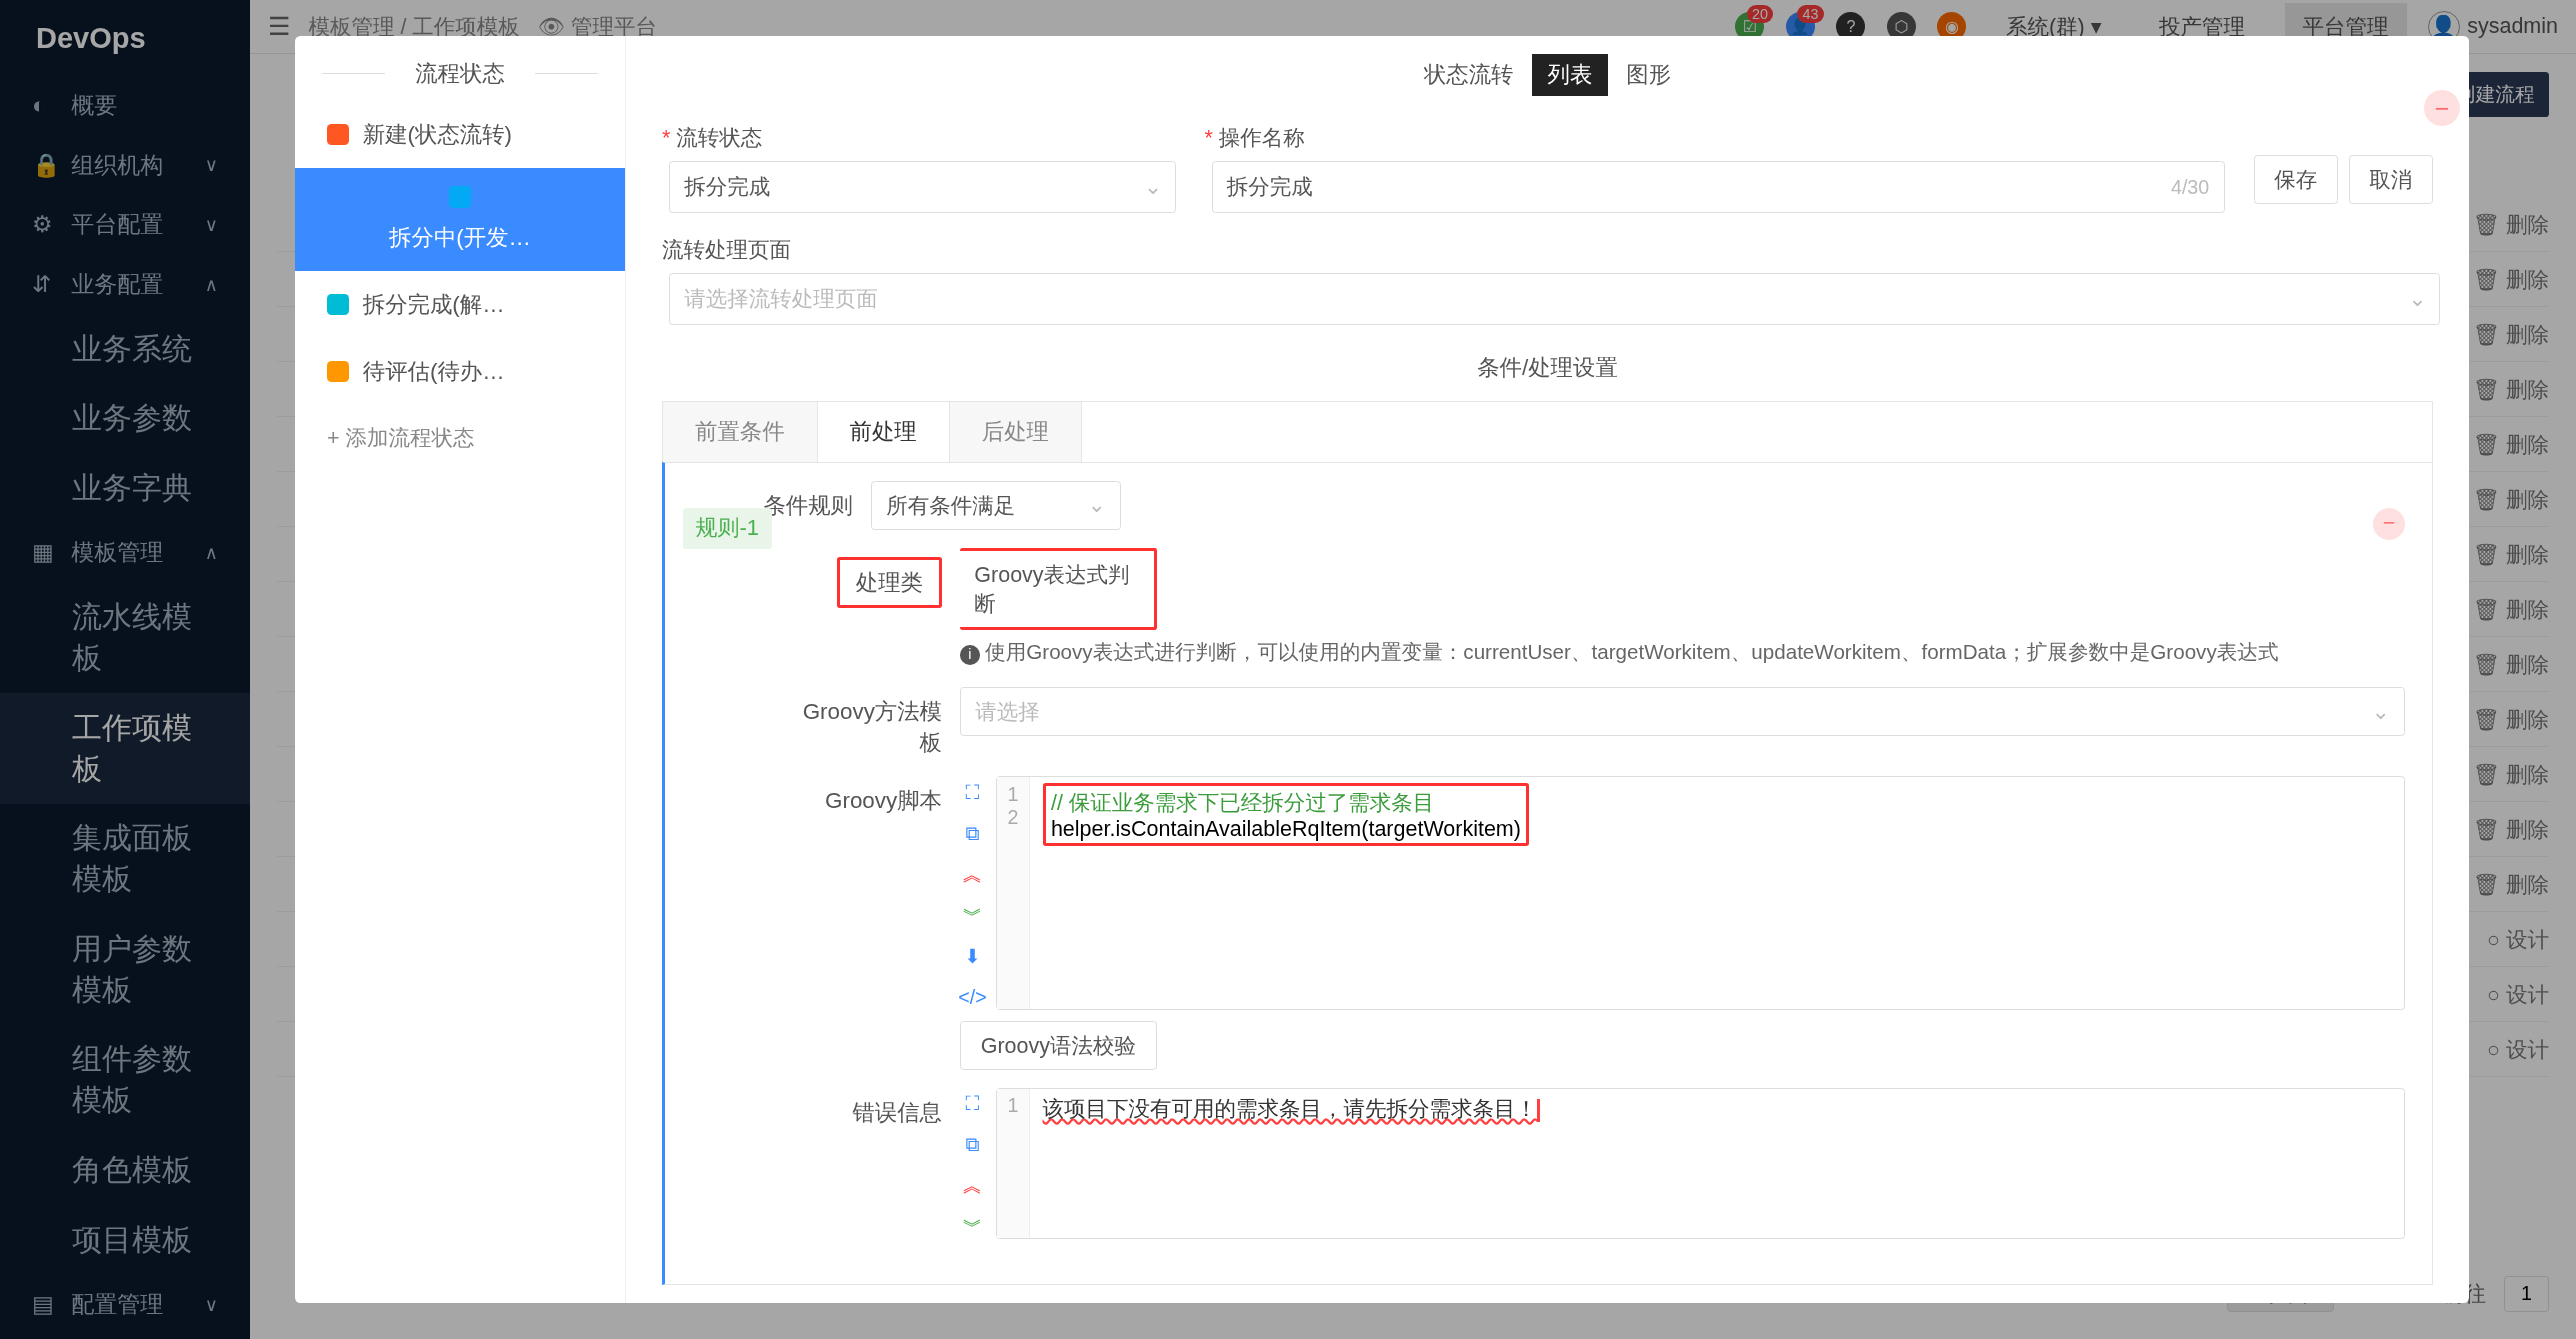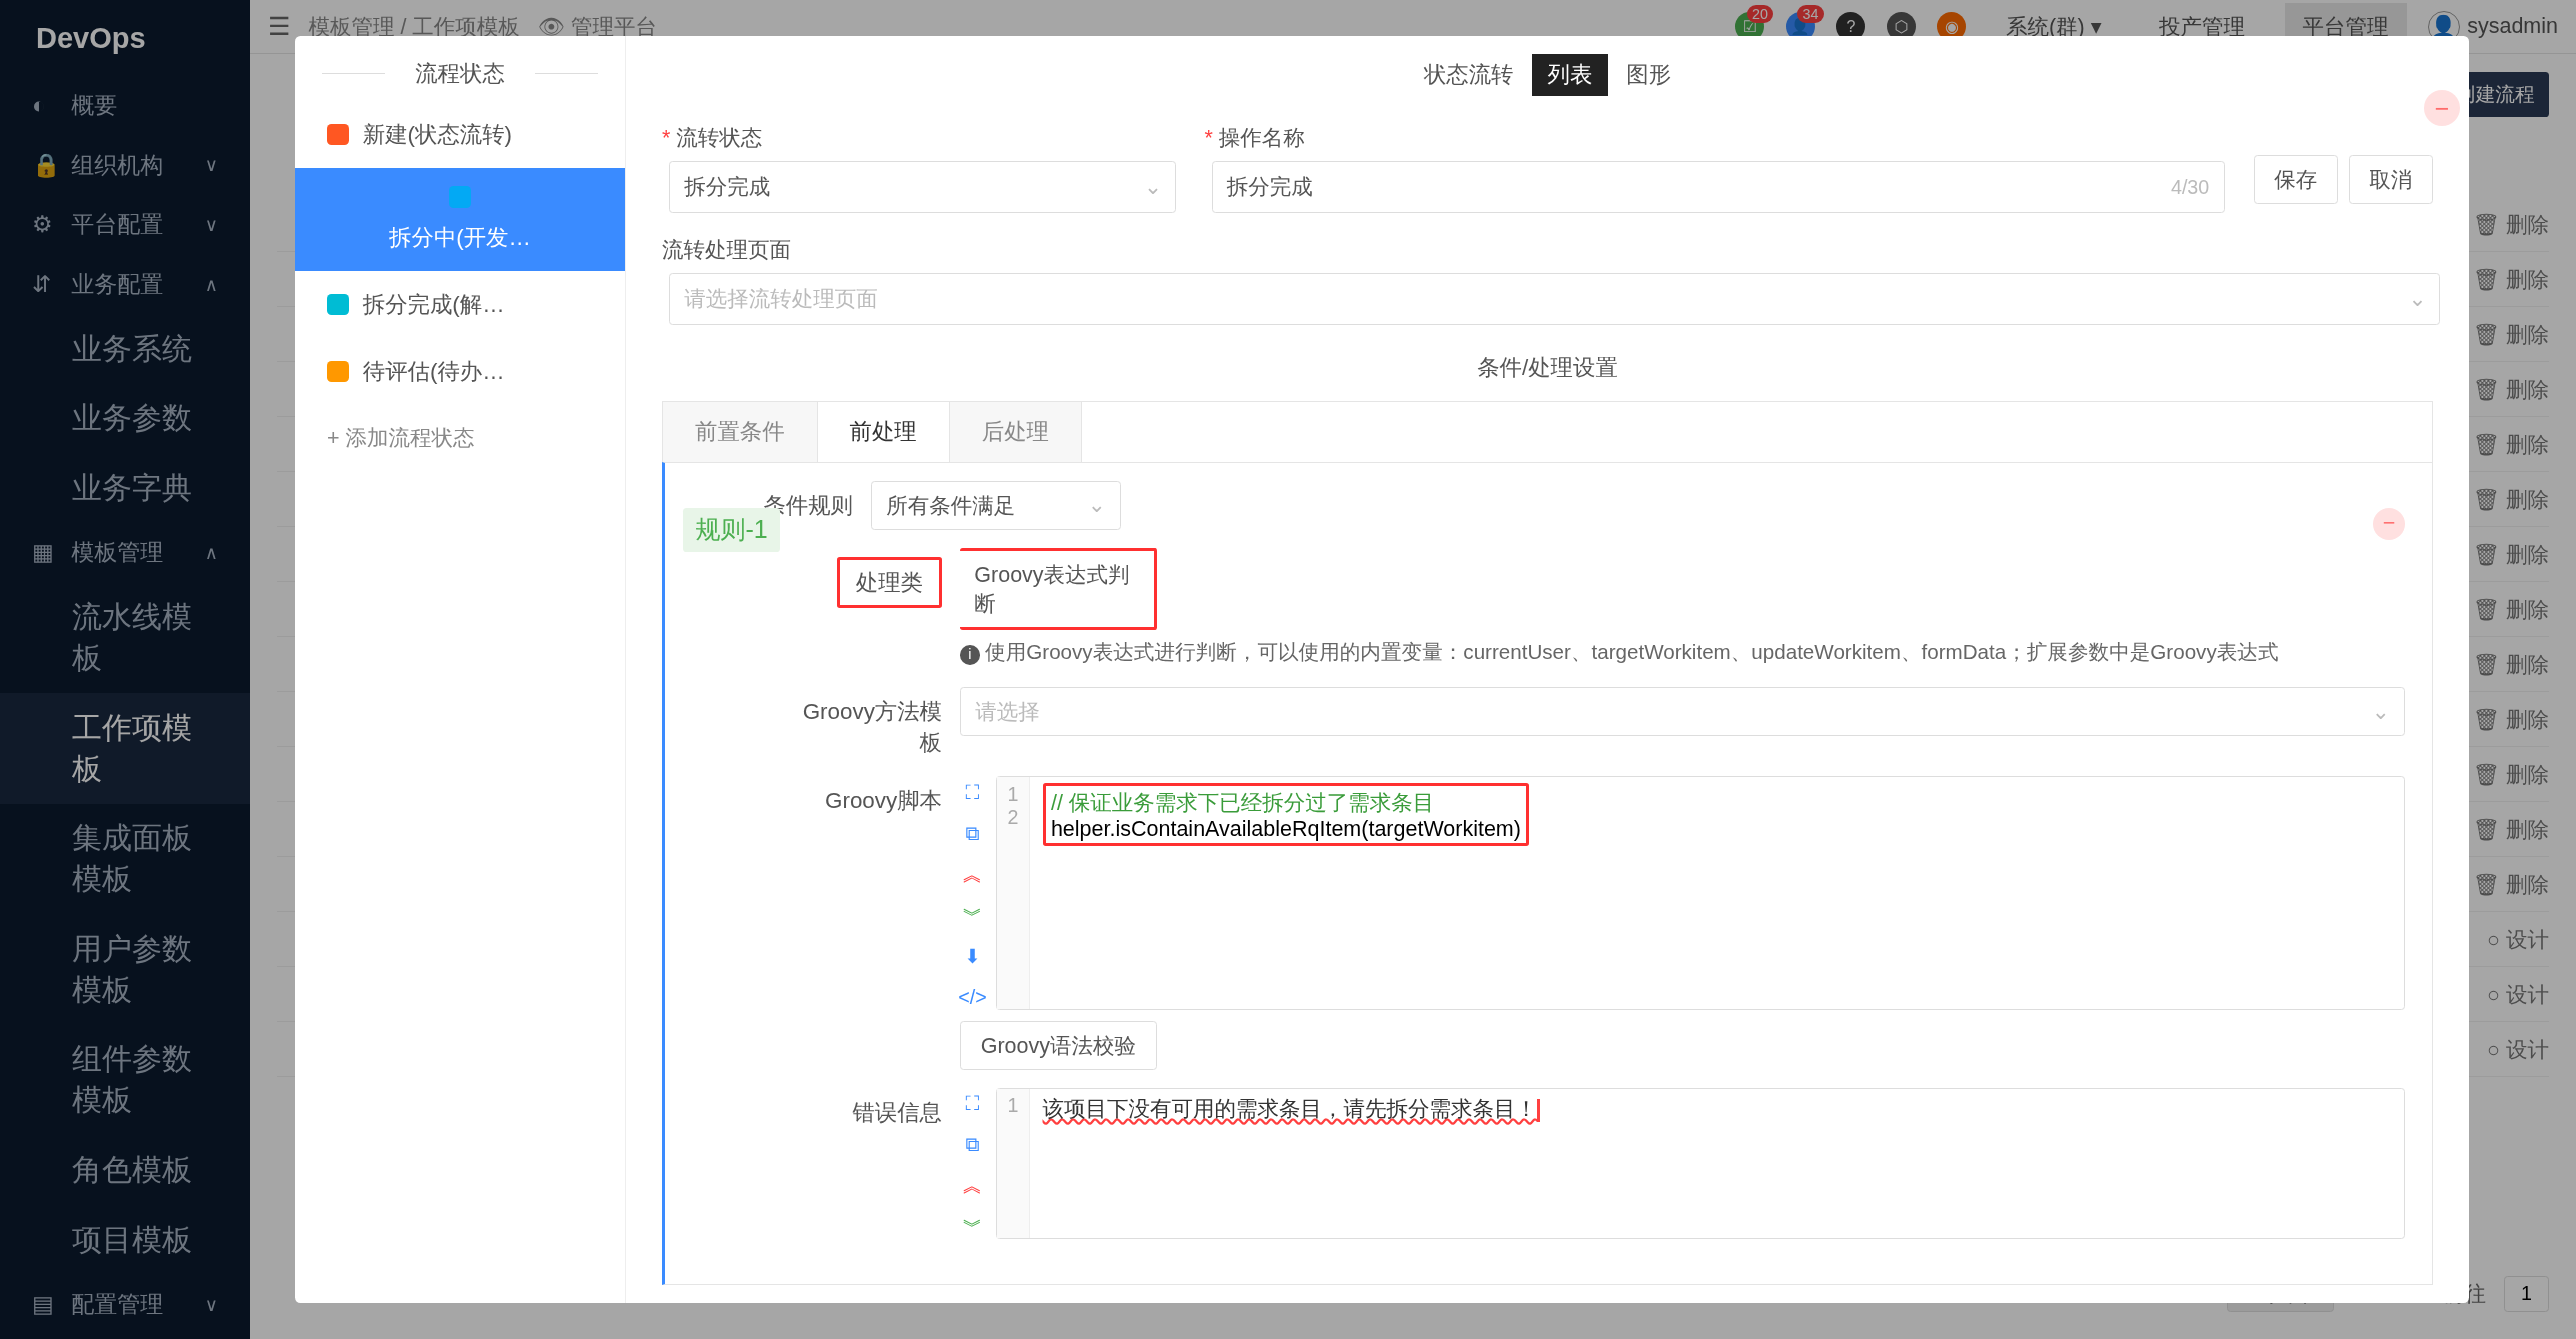--- a/index.html
+++ b/index.html
@@ -56,21 +56,21 @@
 .form-ctrl { width: 100%; border: 0.9px solid #ddd; border-radius: 3.6px; padding: 10.7px 14.3px; font-size: 21.5px; color: #555; background: #fff; position: relative; margin-left: 7px; }
 .form-ctrl .chev-d { position: absolute; right: 12.5px; top: 50%; transform: translateY(-50%); color: #bbb; }
 .form-ctrl .count { position: absolute; right: 14.3px; top: 50%; transform: translateY(-50%); color: #bbb; font-size: 19.7px; }
 .action-btns { display: flex; gap: 10.7px; }
 .btn { border: 0.9px solid #ddd; background: #fff; padding: 9px 19.7px; font-size: 21.5px; border-radius: 3.6px; cursor: pointer; color: #555; }
 .section-title { text-align: center; font-size: 22.4px; color: #555; margin: 27px 0 18px; }
 .sub-tabs { display: flex; border: 0.9px solid #e5e5e5; border-bottom: none; }
 .sub-tab { padding: 14.3px 32px; font-size: 22.4px; color: #888; border-right: 0.9px solid #e5e5e5; background: #f7f7f7; cursor: pointer; }
 .sub-tab.active { background: #fff; color: #333; border-bottom: 1.8px solid #fff; margin-bottom: -0.9px; }
 .rule-box { border: 0.9px solid #e5e5e5; border-left: 3.6px solid #3a8bff; padding: 18px 27px 27px 27px; position: relative; }
-.rule-tag { position: absolute; left: 18px; top: 45px; background: #e8f5e8; color: #4caf50; padding: 5.4px 12.5px; font-size: 25px; border-radius: 3.6px; }
+.rule-tag { position: absolute; left: 18px; top: 45px; background: #e8f5e8; color: #4caf50; padding: 5.4px 12.5px; font-size: 22px; border-radius: 3.6px; }
 .rule-remove { position: absolute; right: 27px; top: 45px; width: 32px; height: 32px; border-radius: 50%; background: #ffe0e0; color: #ff6b6b; display: flex; align-items: center; justify-content: center; font-size: 21.5px; }
 .rule-row { display: flex; margin-bottom: 18px; align-items: flex-start; }
 .rule-label { width: 179px; text-align: right; padding-right: 18px; font-size: 22.4px; color: #555; padding-top: 9px; }
 .rule-ctrl { flex: 1; }
 .sel { border: 0.9px solid #ddd; border-radius: 3.6px; padding: 9px 14.3px; font-size: 21.5px; color: #555; display: flex; align-items: center; position: relative; min-height: 39px; }
 .sel .chev-d { margin-left: auto; color: #bbb; }
 .highlight-red { border: 3.6px solid #ff3030; border-radius: 2.7px; }
 .hint { font-size: 20.6px; color: #666; margin-top: 10.7px; line-height: 1.6; }
 .hint .info-ic { display: inline-block; width: 19.7px; height: 19.7px; border-radius: 50%; background: #555; color: #fff; text-align: center; font-size: 14.3px; line-height: 19.7px; margin-right: 5.4px; }
 .code-area { display: flex; gap: 10.7px; }
@@ -175,21 +175,21 @@
   </div>
 
   <div class="topbar">
     <span class="hamburger">☰</span>
     <span class="breadcrumb">
       <span>模板管理</span> / <span>工作项模板</span>
       &nbsp; <span>👁</span> <span>管理平台</span>
     </span>
     <div class="topbar-right">
       <span class="badge-ic" style="background:#4caf50">☑<span class="badge-red">20</span></span>
-      <span class="badge-ic" style="background:#3a8bff">👤<span class="badge-red">34</span></span>
+      <span class="badge-ic" style="background:#3a8bff">👤<span class="badge-red">43</span></span>
       <span class="badge-ic" style="background:#333">?</span>
       <span class="badge-ic" style="background:#555">⬡</span>
       <span class="badge-ic" style="background:#ff6b00">◉</span>
       <span class="tab-btn"><span>系统(群)</span> ▾</span>
       <span class="tab-btn">投产管理</span>
       <span class="tab-btn active">平台管理</span>
       <span class="user">
         <span class="avatar">👤</span>
         <span>sysadmin</span>
       </span>

